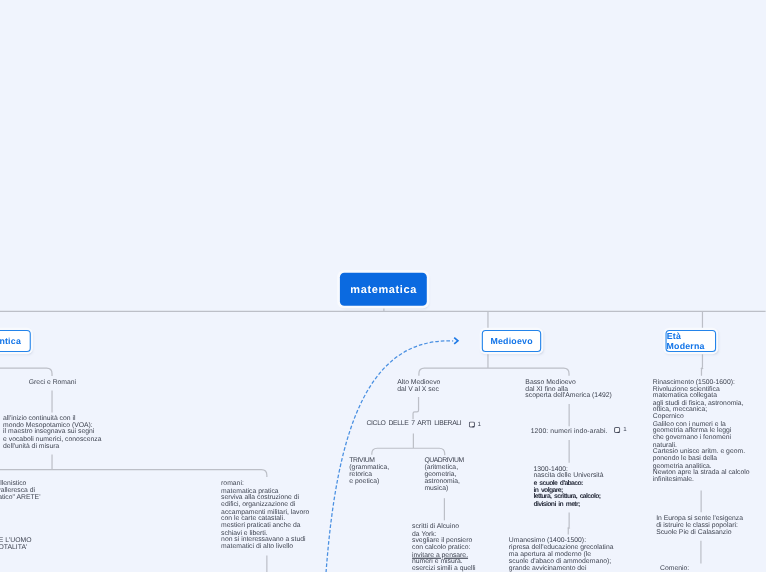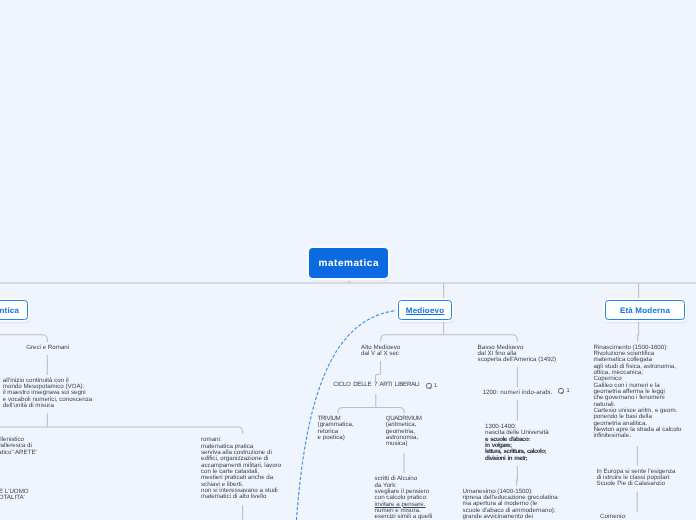--- a/index.html
+++ b/index.html
@@ -61,25 +61,25 @@
   </svg>
 
   <div class="node root" style="left:309px;top:248px;width:79px;height:30px;">
     <span>matematica</span>
   </div>
 
   <div class="node lvl1" style="left:-30.4px;top:300.2px;width:58px;height:20.3px;">
     <span>Età Antica</span>
   </div>
 
-  <div class="node lvl1" style="left:398px;top:300.2px;width:54px;height:20.3px;text-decoration:underline;">
+  <div class="node lvl1" style="left:438px;top:300.2px;width:54px;height:20.3px;">
     <span>Medioevo</span>
   </div>
 
-  <div class="node lvl1" style="left:604.9px;top:300.2px;width:80px;height:20.3px;">
+  <div class="node lvl1" style="left:604.9px;top:300.2px;width:46px;height:20.3px;">
     <span>Età Moderna</span>
   </div>
 
   <div class="txt" style="left:26.2px;top:344.6px;">Greci e Romani</div>
   <div class="txt" style="left:2.8px;top:377.6px;">all'inizio continuità con il
 mondo Mesopotamico (VOA):
 il maestro insegnava sui segni
 e vocaboli numerici, conoscenza
 dell'unità di misura</div>
   <div class="txt" style="left:-42.4px;top:437.1px;">greci: periodo ellenistico

